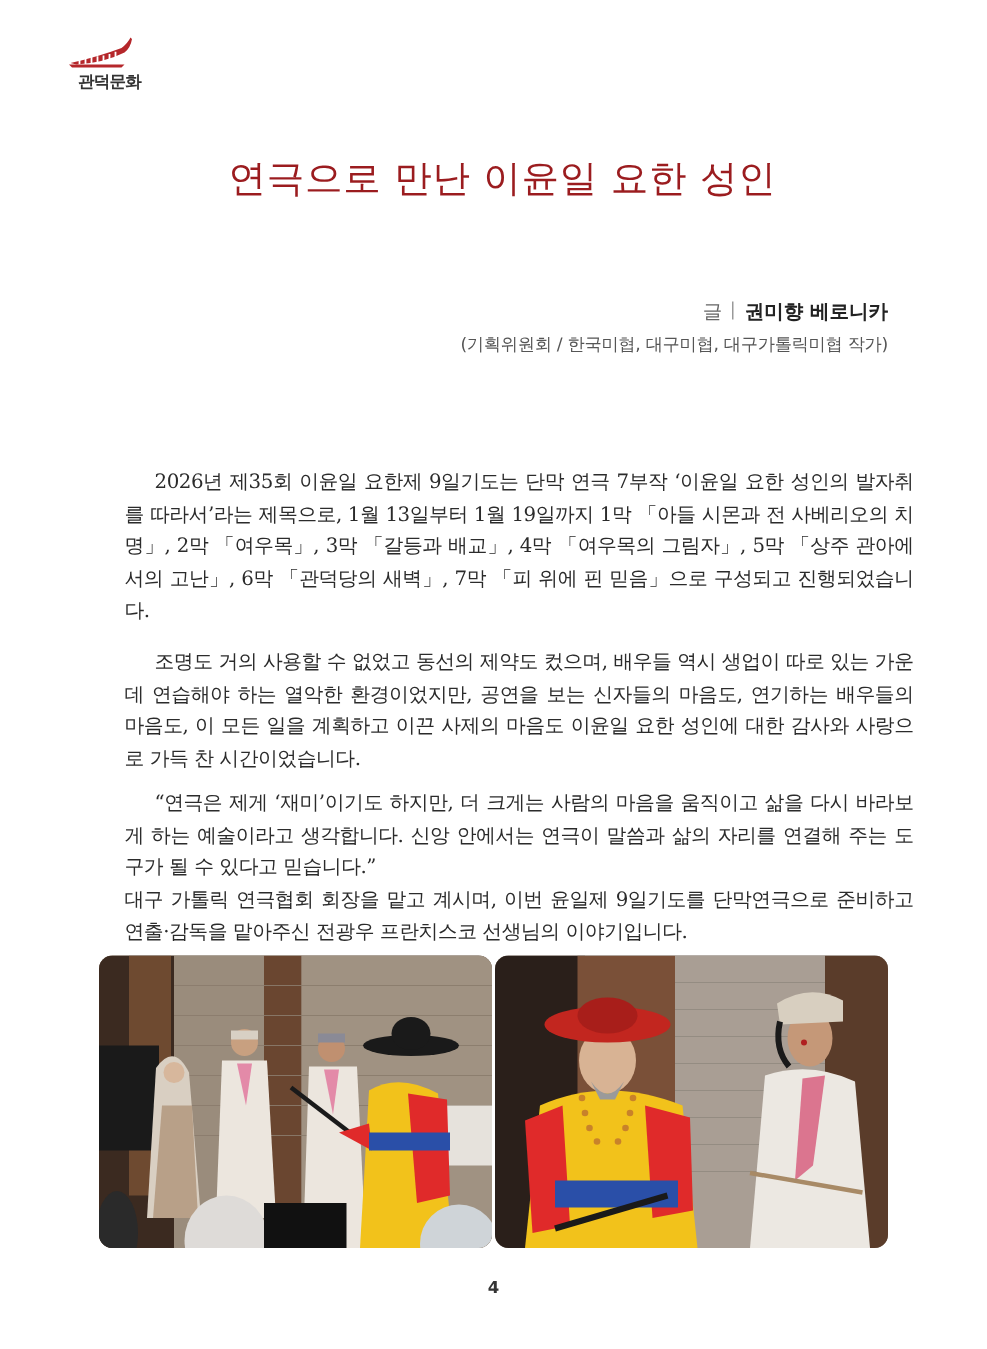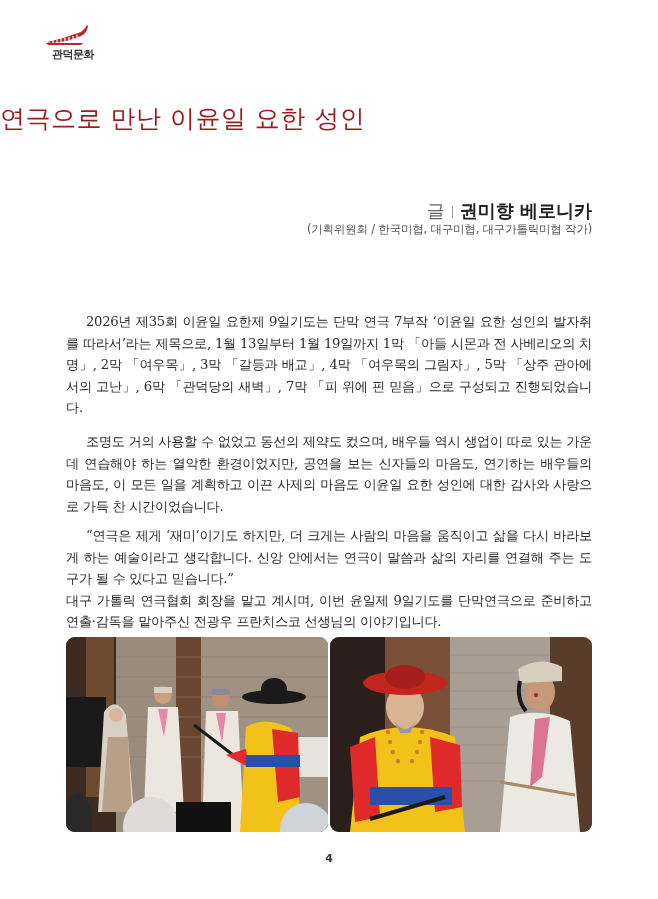--- a/index.html
+++ b/index.html
@@ -1,28 +1,28 @@
 <!DOCTYPE html>
 <html><head>
 <meta charset="utf-8">
 <style>
   html, body { margin:0; padding:0; background:#ffffff; }
   body { width:658px; height:899px; position:relative; overflow:hidden;
          font-family:"DejaVu Sans", "Liberation Sans", sans-serif; color:#2a2a2a; }
   .logo { position:absolute; left:38px; top:24px; width:56px; text-align:right; }
   .logo svg { display:block; margin:0 auto; }
   .logo-text { font-size:11px; font-weight:bold; color:#333; letter-spacing:-0.5px; margin-top:1px; }
-  .title { position:absolute; left:0; top:102px; width:646px; text-align:left;
-           font-size:25px; color:#9b1c1f; letter-spacing:0.5px; }
-  .byline { position:absolute; right:66px; top:199px; font-size:18px; color:#555; text-align:right; }
+  .title { position:absolute; left:0; top:102px; width:646px; text-align:center;
+           font-size:25px; color:#9b1c1f; letter-spacing:0.5px;padding-left:12px; }
+  .byline { position:absolute; right:66px; top:199px; font-size:13px; color:#555; text-align:right; }
   .byline .label { color:#666; }
   .byline .sep { display:inline-block; width:1px; height:12px; background:#999; margin:0 7px; vertical-align:-1px; }
   .byline .author { font-weight:bold; color:#222; }
   .affil { position:absolute; right:66px; top:222px; font-size:11.5px; color:#555; text-align:center; letter-spacing:-0.2px; }
-  .para { position:absolute; left:66px; width:526px; font-family:"DejaVu Serif", "Liberation Serif", serif;
+  .para { position:absolute; left:83px; width:526px; font-family:"DejaVu Serif", "Liberation Serif", serif;
           font-size:13.2px; line-height:21.5px; color:#2b2b2b; text-align:justify; letter-spacing:-0.3px; }
   .p1 { top:311px; text-indent:20px; }
   .p2 { top:431px; text-indent:20px; }
   .p3 { top:525px; }
   .p3 .quote { text-indent:20px; display:block; }
   .photo { position:absolute; top:637px; height:195px; border-radius:9px; overflow:hidden; }
   .photo1 { left:66px; width:262px; background:#6b5a4a; }
   .photo2 { left:330px; width:262px; background:#7a6e66; }
   .photo svg { display:block; width:100%; height:100%; }
   .page-num { position:absolute; left:0; width:658px; top:852px; text-align:center; font-size:11px; font-weight:bold; color:#333; }

